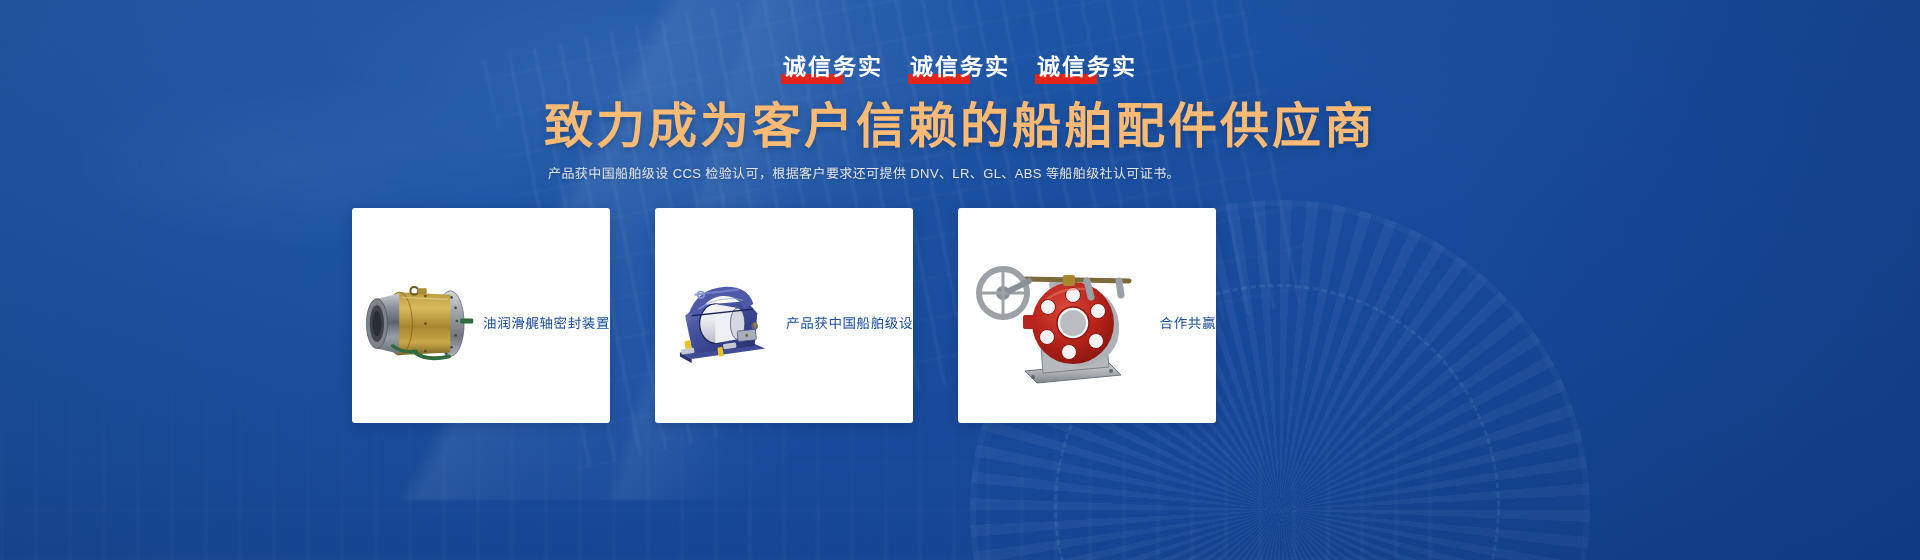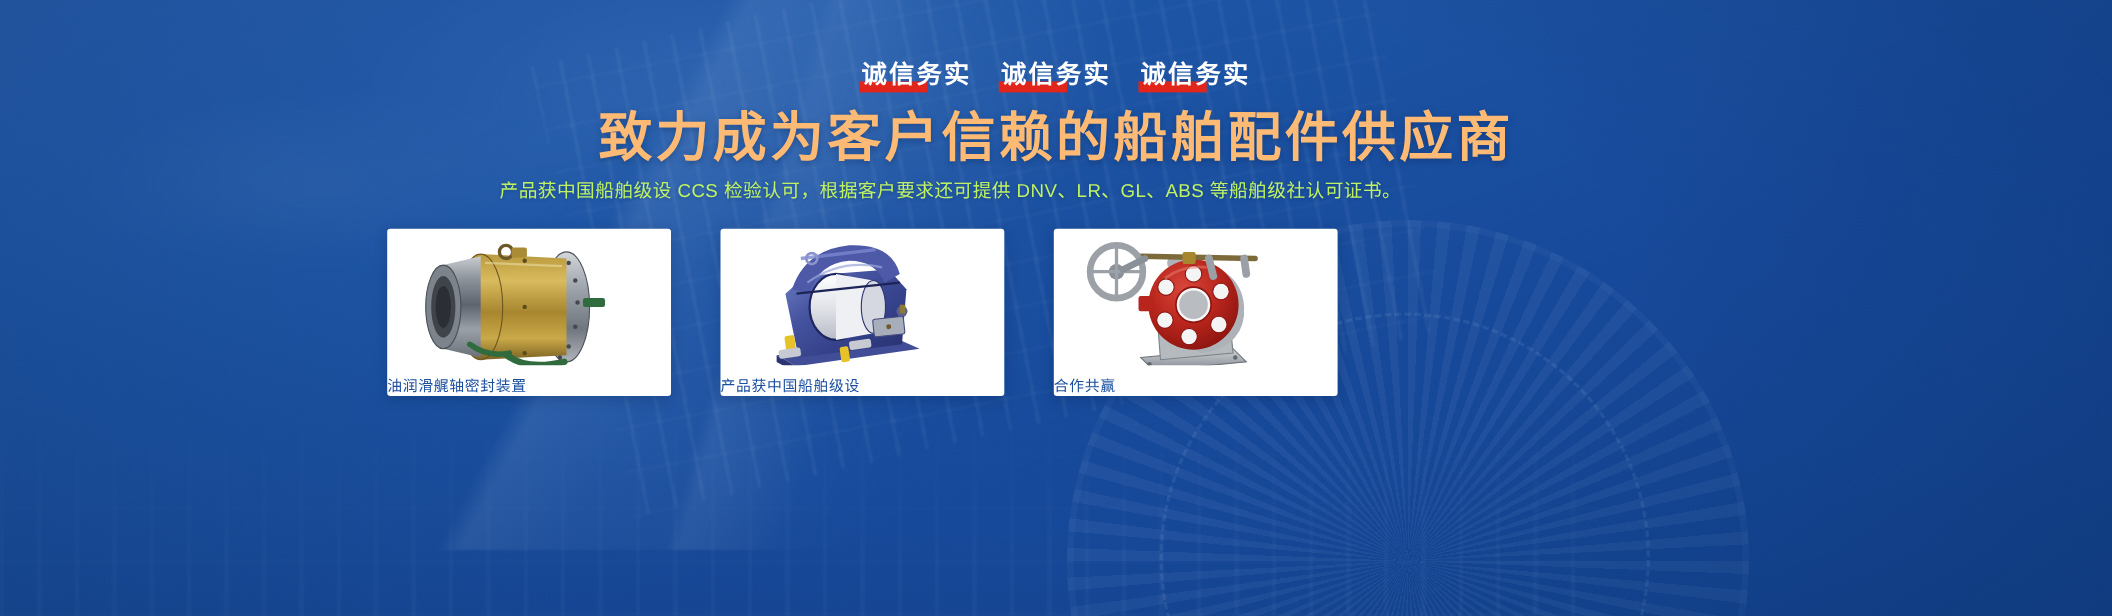--- a/index.html
+++ b/index.html
@@ -96,34 +96,34 @@
   .headline{
     position:absolute;top:96px;left:0;width:1920px;text-align:center;
     font-size:49px;font-weight:bold;color:#fdba74;
     letter-spacing:3px;line-height:60px;white-space:nowrap;
     text-shadow:0 2px 6px rgba(6,32,72,.35);
   }
 
   
   .subtitle{
     position:absolute;top:160px;left:0;width:1728px;text-align:center;
-    font-size:17px;font-weight:400;color:#bef264;
+    font-size:13px;font-weight:400;color:#e5e5e5;
     letter-spacing:.4px;line-height:28px;white-space:nowrap;
     text-shadow:0 1px 3px rgba(6,32,72,.30);
   }
 
   
   .cards{
     position:absolute;top:208px;left:352px;
     display:flex;gap:45px;
   }
   .card{
-    width:258px;height:152px;background:#ffffff;border-radius:3px;
+    width:258px;height:215px;background:#ffffff;border-radius:3px;
     box-shadow:0 3px 12px rgba(4,28,70,.22);
-    display:flex;flex-direction:column;
+    display:flex;flex-direction:row;align-items:center;
     padding-top:6px;box-sizing:border-box;
   }
   .card-img{
     width:226px;height:150px;margin-top:4px;
     display:flex;align-items:center;justify-content:center;
     overflow:hidden;
   }
   .card-img svg{display:block;}
   .card-caption{
     font-size:13.5px;color:#1b4fa0;letter-spacing:.6px;

